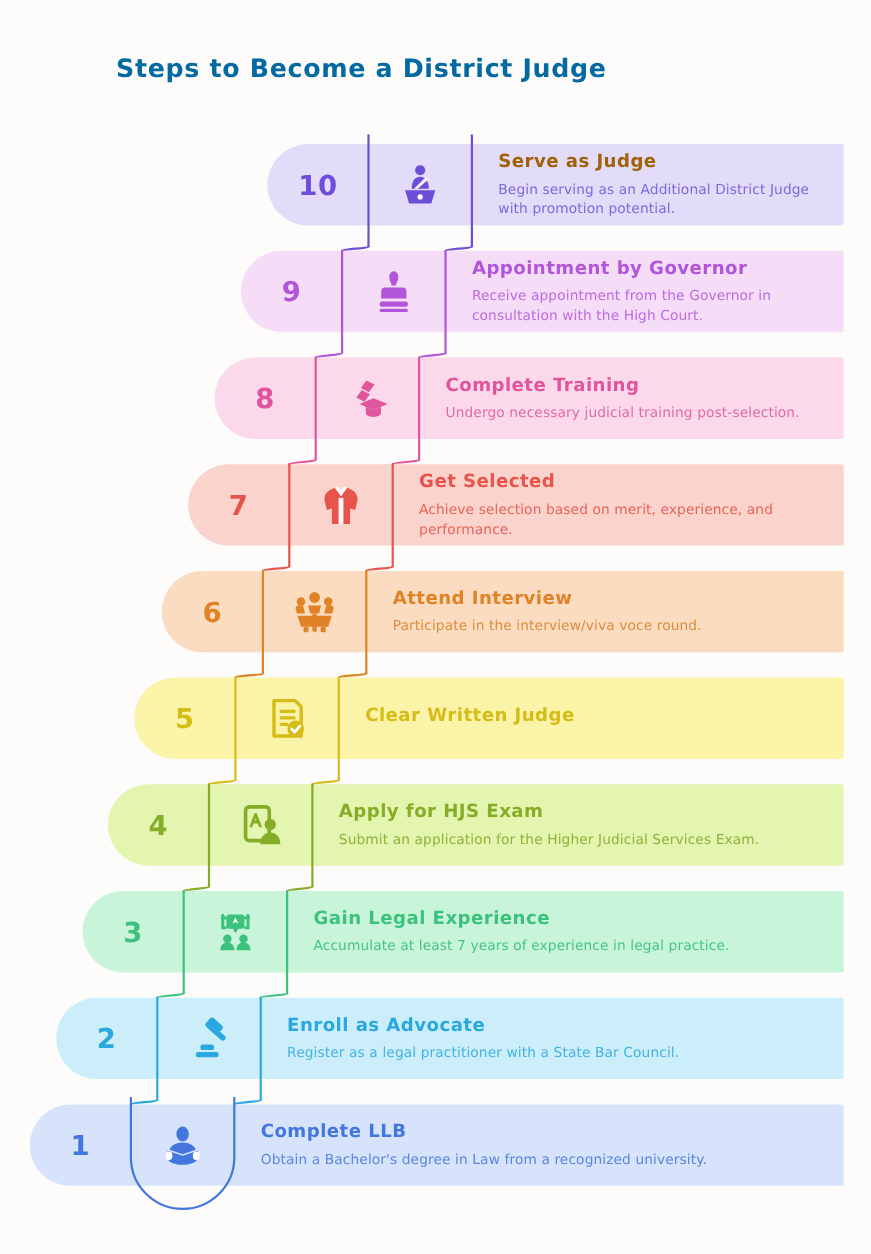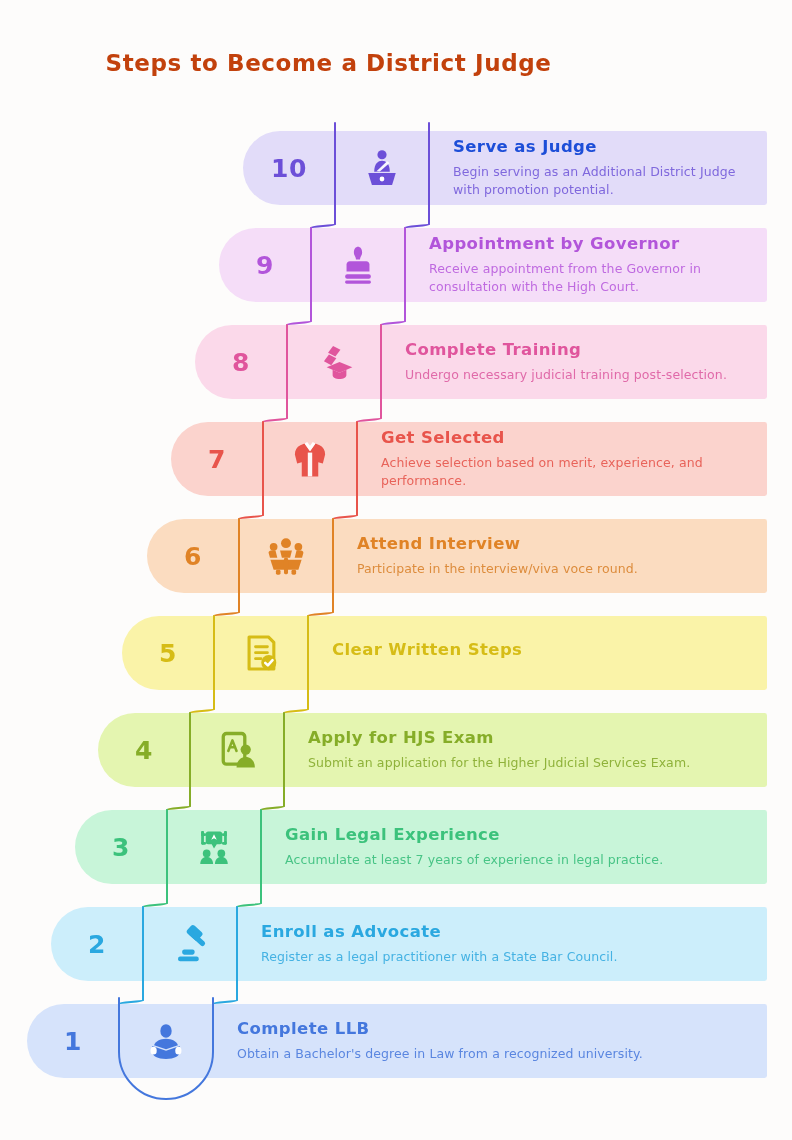--- a/index.html
+++ b/index.html
@@ -28,21 +28,21 @@
   .title {
     position: absolute;
     top: 50px;
     left: 0;
     width: 642px;
     text-align: center;
     font-family: "DejaVu Sans", "Liberation Sans", sans-serif;
     font-size: 23px;
     font-weight: bold;
     letter-spacing: 0.6px;
-    color: #c2410c;
+    color: #0369a1;
     padding-left: 15px;
   }
 
   
   .steps-layer {
     position: absolute;
     inset: 0;
   }
 
   .step-row {
@@ -124,21 +124,21 @@
         <div class="icon-cell">
           <svg viewBox="0 0 48 48" fill="#6c4fd8" style="color:#6c4fd8">
     <circle cx="24" cy="9.5" r="5"></circle>
     <path d="M15.5 28 C15.5 19.5 19.5 16 24 16 C28.5 16 32.5 19.5 32.5 28 Z"></path>
     <path d="M29.5 16.6 L18 27.6 L21.6 27.9 L32.2 18.6 Z" fill="#ffffff" opacity="0.95"></path>
     <path d="M9 29.5 H39 L35 42.5 H13 Z"></path>
     <circle cx="24" cy="36" r="2.6" fill="#ffffff"></circle>
           </svg>
         </div>
         <div class="text-cell">
-          <div class="step-title" style="color: #1d4ed8;">Serve as Judge</div>
+          <div class="step-title" style="color: #a16207;">Serve as Judge</div>
           <div class="step-desc" style="color: rgb(127, 104, 221);">Begin serving as an Additional District Judge with promotion potential.</div>
         </div>
       </div>
       <div class="step-row" style="top: 228px; left: 219px; background: rgb(245, 221, 248);">
         <div class="num-cell" style="flex-basis: 92px; color: rgb(178, 85, 218);">9</div>
         <div class="icon-cell">
           <svg viewBox="0 0 48 48" fill="#b255da" style="color:#b255da">
     <path d="M19.5 10 C19.5 6.4 21.6 4 24 4 C26.4 4 28.5 6.4 28.5 10 C28.5 13.6 26.2 15 26.2 18 L21.8 18 C21.8 15 19.5 13.6 19.5 10 Z"></path>
     <path d="M15 20 H33 C35 20 36.5 21.5 36.5 23.5 V31 H11.5 V23.5 C11.5 21.5 13 20 15 20 Z"></path>
     <rect x="10" y="34" width="28" height="5" rx="2.2"></rect>
@@ -206,21 +206,21 @@
           <svg viewBox="0 0 48 48" fill="#d6bc16" style="color:#d6bc16">
     <path d="M11 6.5 H32 L38 12.5 V41.5 H11 Z" fill="none" stroke="currentColor" stroke-width="3.4" stroke-linejoin="round"></path>
     <rect x="16.5" y="15.5" width="16" height="3.2" rx="1.5"></rect>
     <rect x="16.5" y="22" width="16" height="3.2" rx="1.5"></rect>
     <rect x="16.5" y="28.5" width="9" height="3.2" rx="1.5"></rect>
     <circle cx="32.5" cy="34.5" r="8.2" fill="currentColor"></circle>
     <path d="M28.6 34.7 L31.5 37.6 L36.6 31.8" fill="none" stroke="#ffffff" stroke-width="2.8" stroke-linecap="round" stroke-linejoin="round"></path>
           </svg>
         </div>
         <div class="text-cell">
-          <div class="step-title" style="color: rgb(214, 188, 22);">Clear Written Steps</div>
+          <div class="step-title" style="color: rgb(214, 188, 22);">Clear Written Judge</div>
         </div>
       </div>
       <div class="step-row" style="top: 713px; left: 98px; background: rgb(228, 245, 176);">
         <div class="num-cell" style="flex-basis: 92px; color: rgb(134, 173, 40);">4</div>
         <div class="icon-cell">
           <svg viewBox="0 0 48 48" fill="#86ad28" style="color:#86ad28">
     <path d="M9 9.5 C9 7.6 10.6 6 12.5 6 H29 C30.9 6 32.5 7.6 32.5 9.5 V36 C32.5 37.9 30.9 39.5 29 39.5 H12.5 C10.6 39.5 9 37.9 9 36 Z" fill="none" stroke="currentColor" stroke-width="3.6" stroke-linejoin="round"></path>
     <path d="M14.5 25 L19 13.5 L23.5 25 M16 21 H22" fill="none" stroke="currentColor" stroke-width="2.8" stroke-linecap="round" stroke-linejoin="round"></path>
     <circle cx="33.5" cy="23.5" r="5.6"></circle>
     <path d="M23.5 43 C23.5 35.8 28 31.5 33.5 31.5 C39 31.5 43.5 35.8 43.5 43 Z"></path>

